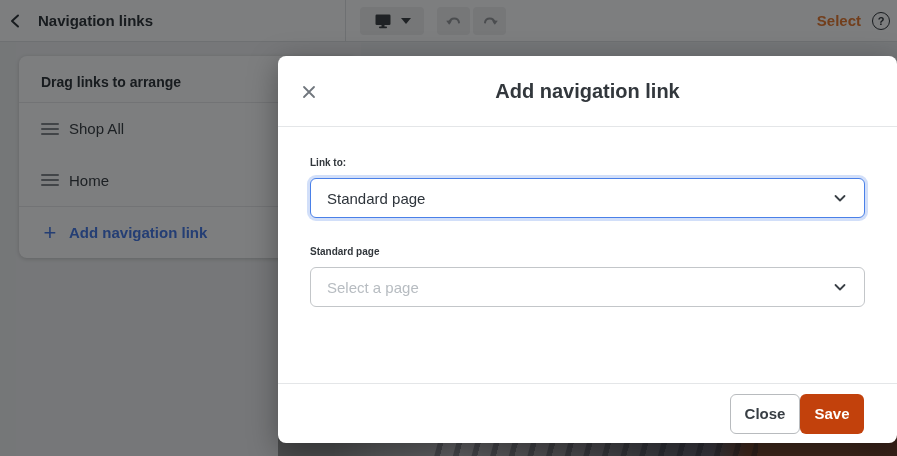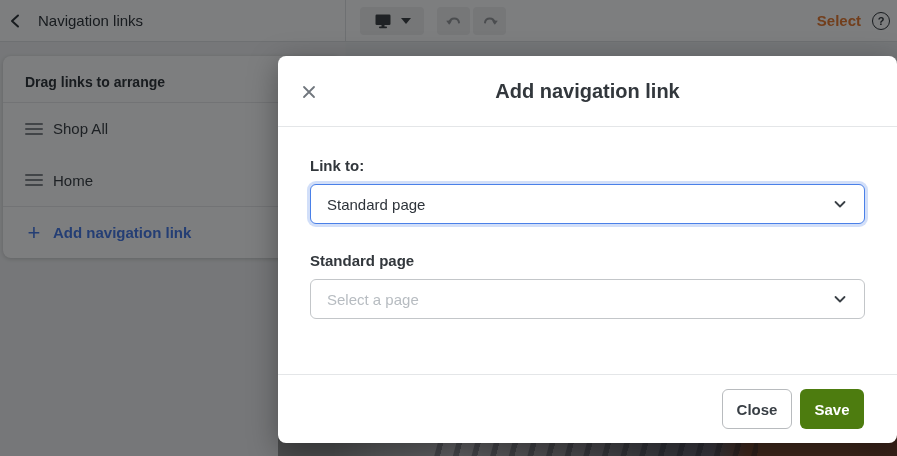--- a/index.html
+++ b/index.html
@@ -4,36 +4,36 @@
 <style>
   * { margin:0; padding:0; box-sizing:border-box; }
   html,body { width:897px; height:456px; overflow:hidden; background:#333; }
   body { font-family:"Liberation Sans", sans-serif; }
   .stage { position:relative; width:897px; height:456px; overflow:hidden; background:#eef0f1; }
 
   
   .topbar { position:absolute; left:0; top:0; width:897px; height:42px; background:#ffffff;
             border-bottom:1px solid #e0e2e4; z-index:1; }
   .back-btn { position:absolute; left:8px; top:13px; width:20px; height:16px; cursor:pointer; }
-  .topbar-title { position:absolute; left:38px; top:12px; font-size:15px; font-weight:400; color:#2d3237;text-align:right; }
+  .topbar-title { position:absolute; left:38px; top:12px; font-size:15px; font-weight:700; color:#2d3237;text-align:right; }
   .topbar-vdivider { position:absolute; left:345px; top:0; width:1px; height:42px; background:#dfe1e3; }
   .toolbar-btn { position:absolute; top:7px; height:28px; background:#f0f0f1; border-radius:4px;
                  display:flex; align-items:center; justify-content:center; }
   .device-btn { left:360px; width:64px; gap:9px; }
   .monitor-glyph { display:inline-block; }
   .caret-down { width:0; height:0; border-left:5px solid transparent; border-right:5px solid transparent;
                 border-top:6px solid #3c4043; }
   .undo-btn { left:437px; width:33px; }
   .redo-btn { left:473px; width:33px; }
   .upgrade-link { position:absolute; right:36px; top:12px; font-size:15px; font-weight:700; color:#e87a30; cursor:pointer; }
   .help-btn { position:absolute; right:7px; top:12px; width:18px; height:18px; border:1.6px solid #2d3237;
               border-radius:50%; display:flex; align-items:center; justify-content:center;
               font-size:11px; font-weight:700; color:#2d3237; cursor:pointer; }
 
-  .left-panel { position:absolute; left:0; top:42px; width:345px; height:414px; background:#f0f1f2; z-index:1; }
+  .left-panel { position:absolute; left:16px; top:42px; width:345px; height:414px; background:#f0f1f2; z-index:1; }
   .links-card { position:absolute; left:3px; top:14px; width:338px; background:#ffffff; border-radius:8px;
                 box-shadow:0 1px 4px rgba(0,0,0,.18); overflow:hidden; }
   .links-card-header { height:46px; padding:18px 0 0 22px; font-size:14px; font-weight:700; color:#2d3237; }
   .link-row { height:52px; display:flex; align-items:center; padding-left:22px; border-top:1px solid #e8e9ea;
               cursor:pointer; }
   .link-row-label { margin-left:10px; font-size:15px; color:#383d42; }
   .drag-handle { width:18px; height:12px; display:flex; flex-direction:column; justify-content:space-between; cursor:grab; }
   .drag-handle span { display:block; height:2px; background:#85898d; border-radius:1px; }
   .add-link-row { height:52px; display:flex; align-items:center; padding-left:22px; border-top:1px solid #e8e9ea;
                   cursor:pointer; color:#4579e8; }
@@ -53,34 +53,34 @@
 
   
   .modal { position:absolute; left:278px; top:56px; width:619px; height:387px; background:#ffffff;
            border-radius:8px; box-shadow:0 8px 30px rgba(0,0,0,.35); z-index:10; }
   .modal-header { position:relative; height:71px; border-bottom:1px solid #e4e6e8; }
   .modal-close { position:absolute; left:22px; top:27px; width:18px; height:18px; cursor:pointer;
                  display:flex; align-items:center; justify-content:center; }
   .modal-title { position:absolute; left:0; right:0; top:24px; text-align:center; font-size:20px;
                  font-weight:700; color:#32373c; }
   .modal-body { padding:30px 32px 0 32px; }
-  .field-label { font-size:15px; font-weight:700; color:#32373c; }
+  .field-label { font-size:10px; font-weight:700; color:#32373c; }
   .select-box { margin-top:10px; height:40px; border-radius:6px; background:#fff; display:flex;
                 align-items:center; padding:0 16px; cursor:pointer; }
   .select-box .select-value { flex:1; font-size:15px; color:#2e343b; }
   .select-box .select-placeholder { flex:1; font-size:15px; color:#b7bcc1; }
   .select-focused { border:1.5px solid #4a80e8; box-shadow:0 0 0 3px rgba(74,128,232,.25); }
   .select-normal { border:1px solid #c3c6c9; }
   .field-gap { height:28px; }
-  .modal-footer { position:absolute; left:0; right:0; bottom:0; height:69px; border-top:1px solid #e4e6e8;
-                  display:flex; align-items:center; justify-content:flex-end; padding-right:33px; gap:8px; }
+  .modal-footer { position:absolute; left:0; right:0; bottom:0; height:60px; border-top:1px solid #e4e6e8;
+                  display:flex; align-items:center; justify-content:flex-end; padding-right:33px; gap:0; }
   .btn { height:40px; border-radius:6px; font-family:"Liberation Sans", sans-serif; font-size:15px;
          font-weight:700; display:flex; align-items:center; justify-content:center; cursor:pointer; }
   .btn-close { width:70px; background:#fff; border:1px solid #b8bbbe; color:#383e44; }
-  .btn-save { width:64px; background:#4d7c0f; border:none; color:#ffffff; cursor:default; }
+  .btn-save { width:64px; background:#c2410c; border:none; color:#ffffff; cursor:default; }
 </style>
 </head>
 <body>
 
 <div class="stage">
 
   <div class="topbar">
     <div class="back-btn">
       <svg width="16" height="16" viewBox="0 0 16 16">
         <polyline points="10,2.5 4,8 10,13.5" fill="none" stroke="#2d3237" stroke-width="2" stroke-linecap="round" stroke-linejoin="round"></polyline>

